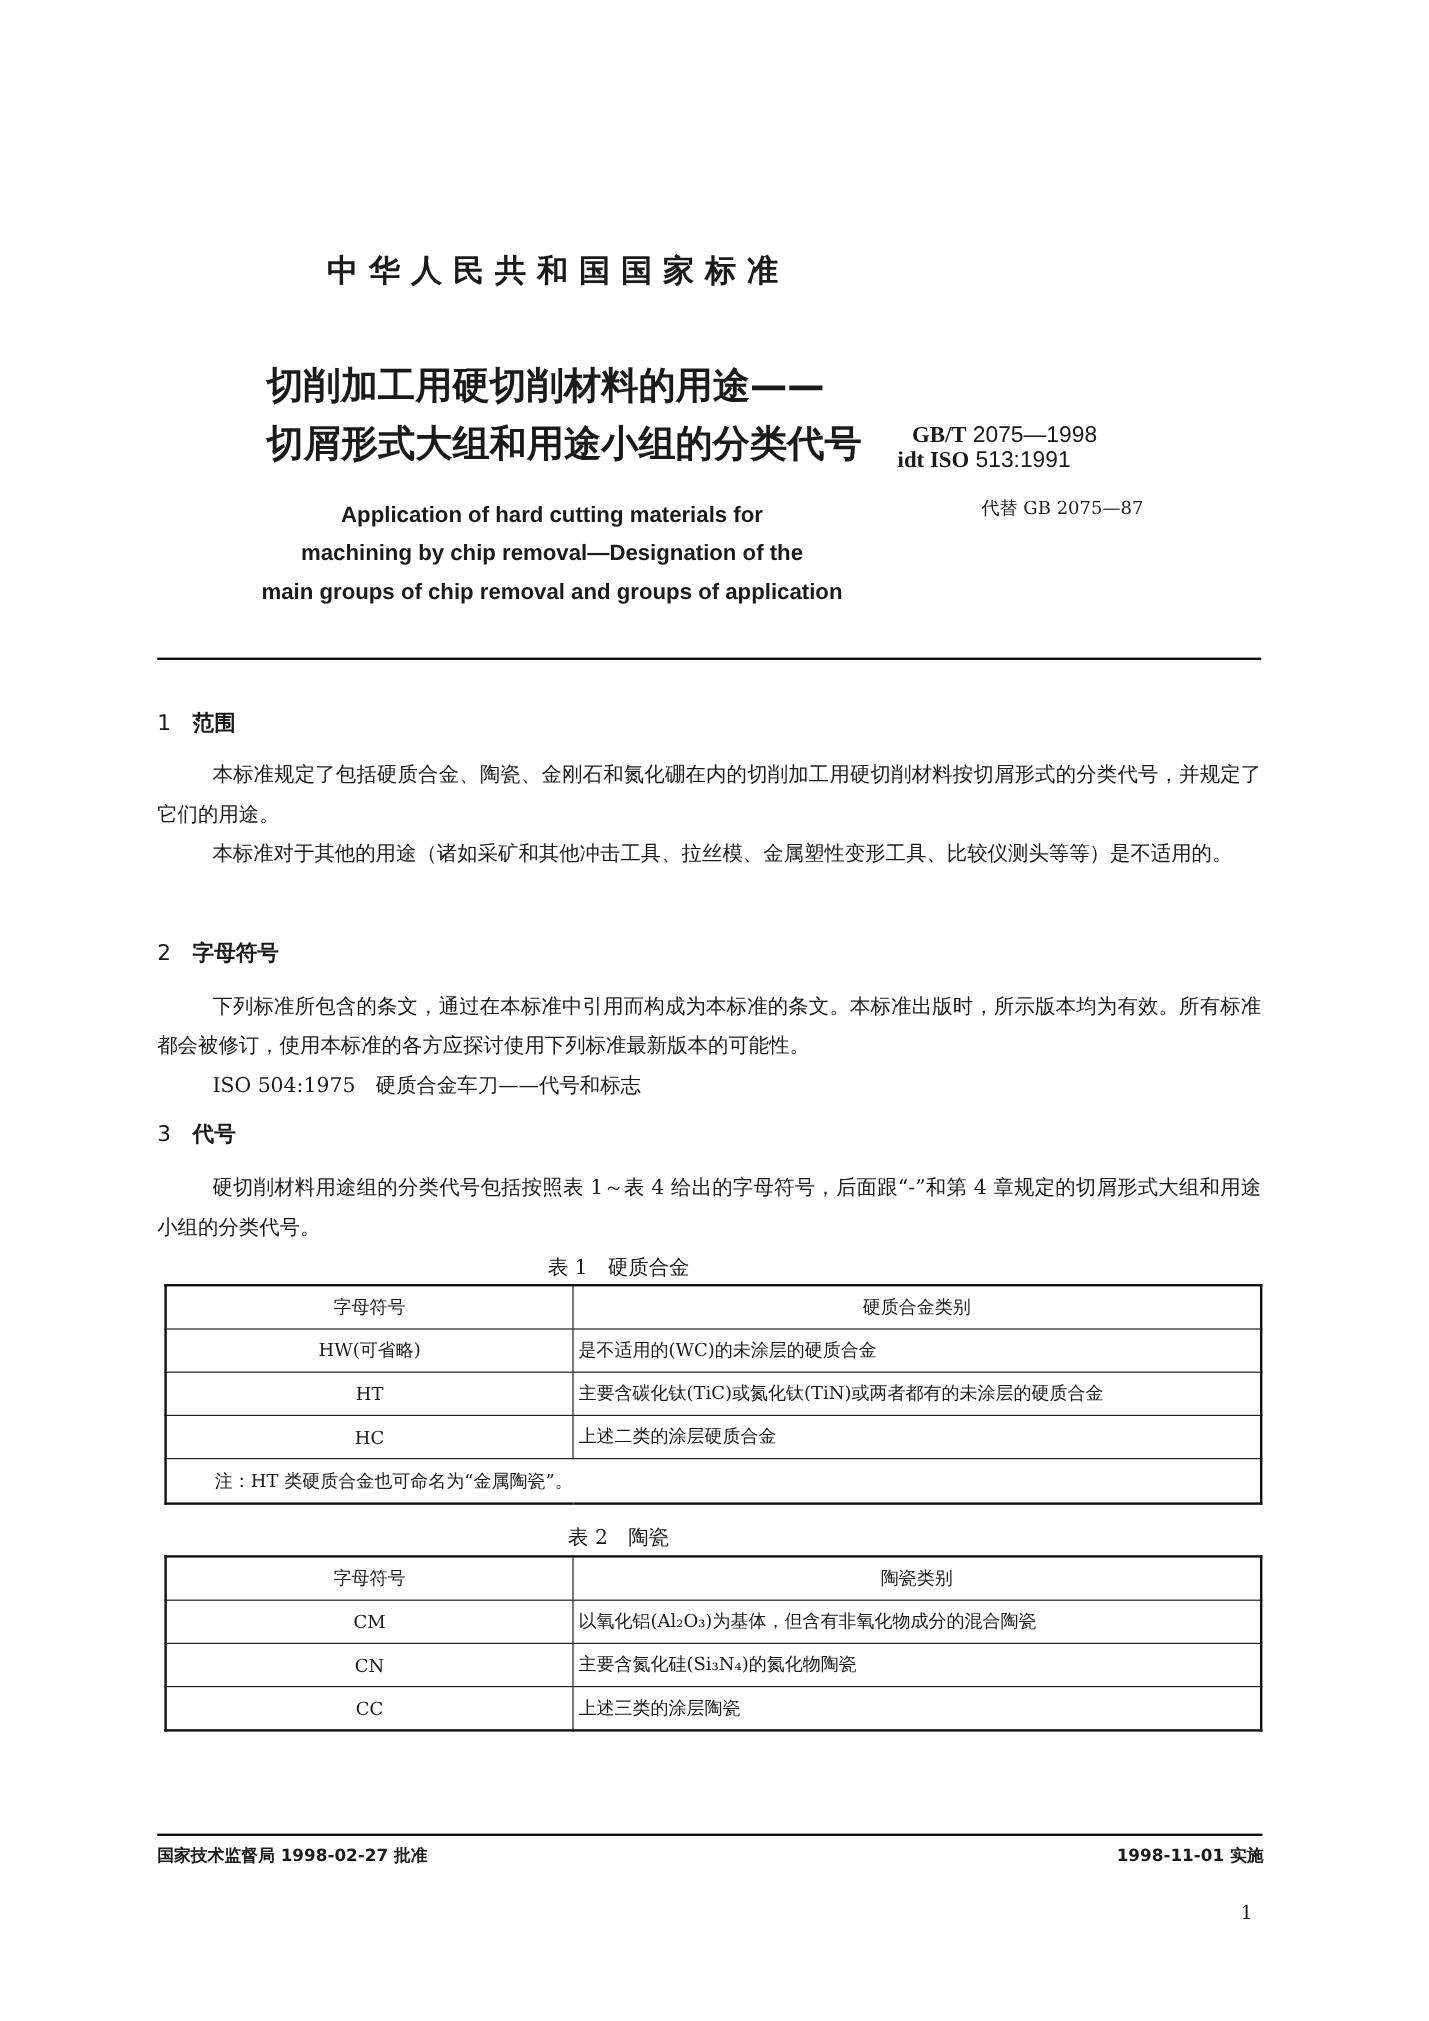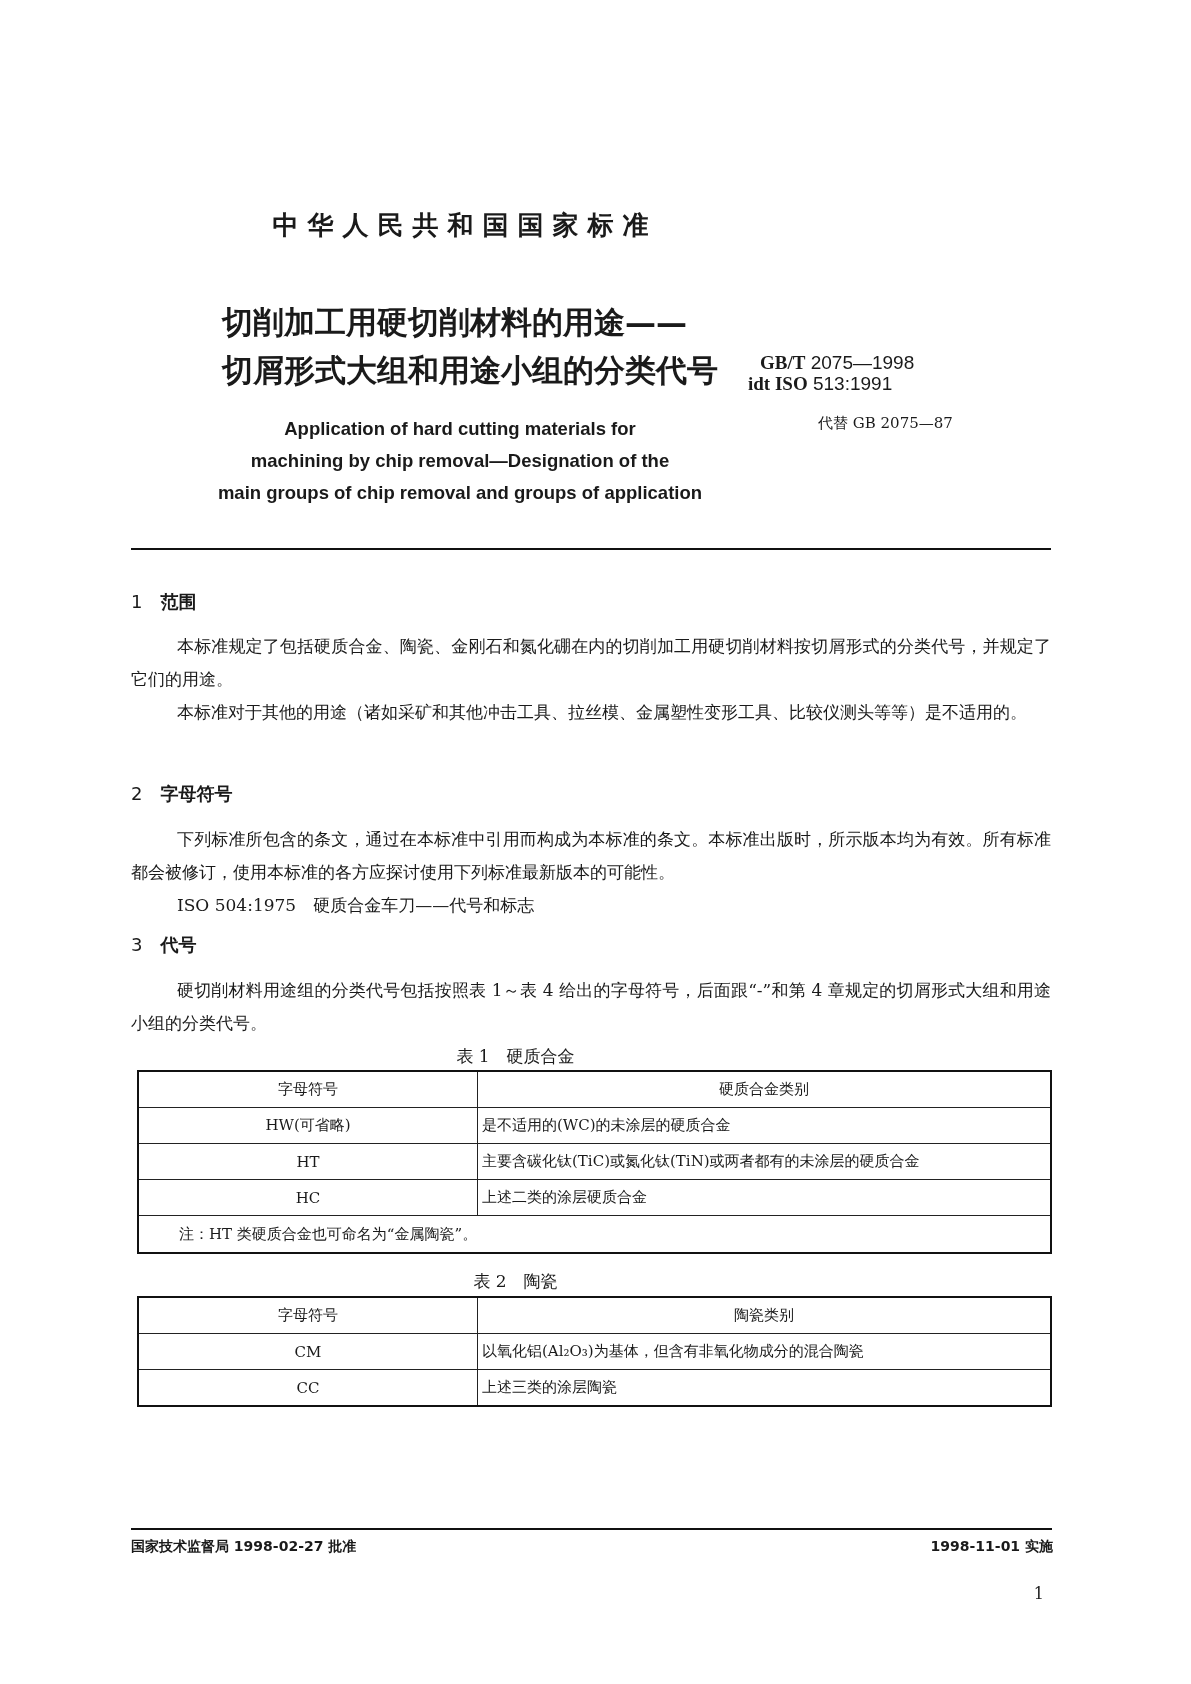--- a/index.html
+++ b/index.html
@@ -153,20 +153,24 @@
   <tbody>
       <tr>
     <th class="c1">字母符号</th>
     <th class="c2">陶瓷类别</th>
   </tr>
   <tr>
     <td class="c1">CM</td>
     <td class="c2">以氧化铝(Al₂O₃)为基体，但含有非氧化物成分的混合陶瓷</td>
   </tr>
   <tr>
+    <td class="c1">CN</td>
+    <td class="c2">主要含氮化硅(Si₃N₄)的氮化物陶瓷</td>
+  </tr>
+  <tr>
     <td class="c1">CC</td>
     <td class="c2">上述三类的涂层陶瓷</td>
   </tr>
 </tbody>
   </table>
 
 <div class="abs rule-bottom"></div>
 <div class="abs footer footer-left">国家技术监督局 1998-02-27 批准</div>
 <div class="abs footer footer-right">1998-11-01 实施</div>
 <div class="abs pagenum">1</div>

